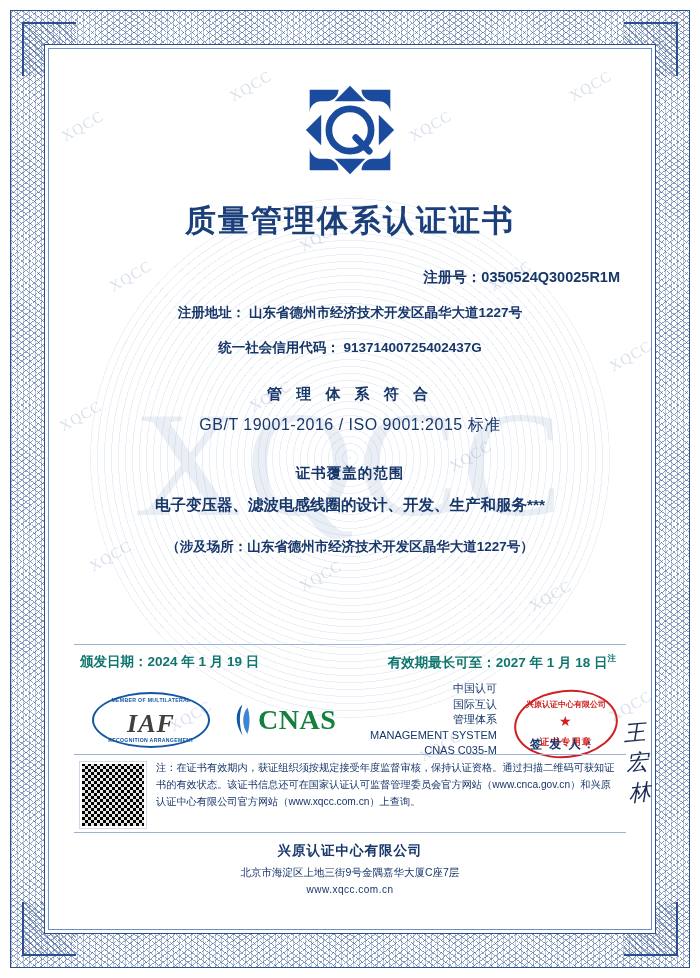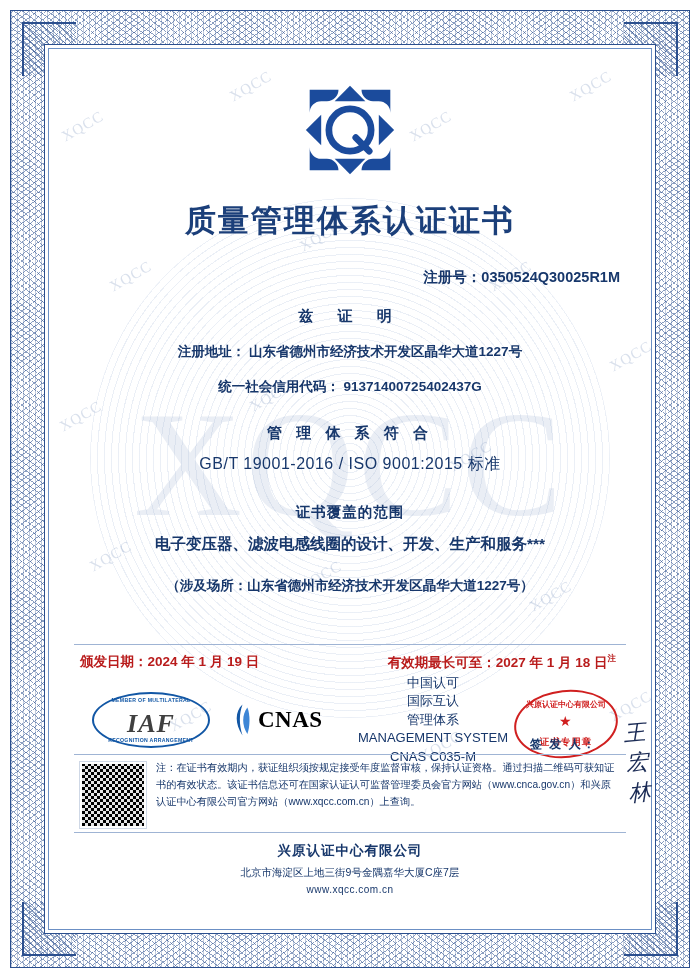--- a/index.html
+++ b/index.html
@@ -191,21 +191,21 @@
   .rule-3 { top: 776px; }
 
   .dates {
     position: absolute;
     top: 597px;
     left: 14px; right: 14px;
     display: flex;
     justify-content: space-between;
     font-size: 13.5px;
     font-weight: bold;
-    color: #b91c1c;
+    color: #0f766e;
   }
   .dates .left { padding-left: 6px; }
   .dates .right { padding-right: 10px; }
   .sup { font-size: 8.5px; vertical-align: super; }
 
   
   .logos-row {
     position: absolute;
     top: 632px;
     left: 14px; right: 14px;
@@ -251,30 +251,30 @@
     width: 112px;
     display: flex;
     align-items: center;
     gap: 5px;
   }
   .cnas-mark {
     width: 21px; height: 34px;
     position: relative;
   }
   .cnas-word {
-    font-size: 23px;
-    font-weight: bold;
-    color: #000000;
+    font-size: 28px;
+    font-weight: bold;
+    color: #15803d;
     font-family: "Liberation Serif", serif;
     letter-spacing: 0.5px;
   }
   .cnas-info {
-    margin-left: 14px;
-    text-align: center;
-    font-size: 13px;
+    margin-left: 26px;
+    text-align: right;
+    font-size: 11px;
     line-height: 1.42;
     color: #17376b;
   }
 
   .seal {
     position: absolute;
     left: 440px;
     top: 2px;
     width: 104px; height: 68px;
   }
@@ -433,21 +433,20 @@
         </svg>
       </div>
     </div>
 
     <div class="title">质量管理体系认证证书</div>
 
     <div class="regno">
       <span>注册号：</span><span>0350524Q30025R1M</span>
     </div>
 
-    <div class="hereby">兹 证 明</div>
     <div class="addr-line">注册地址： 山东省德州市经济技术开发区晶华大道1227号</div>
     <div class="addr-line">统一社会信用代码： 91371400725402437G</div>
 
     <div class="conform">管 理 体 系 符 合</div>
     <div class="standard">GB/T 19001-2016 / ISO 9001:2015 标准</div>
 
     <div class="scope-title">证书覆盖的范围</div>
     <div class="scope-body">电子变压器、滤波电感线圈的设计、开发、生产和服务***</div>
     <div class="scope-site">（涉及场所：山东省德州市经济技术开发区晶华大道1227号）</div>
 

